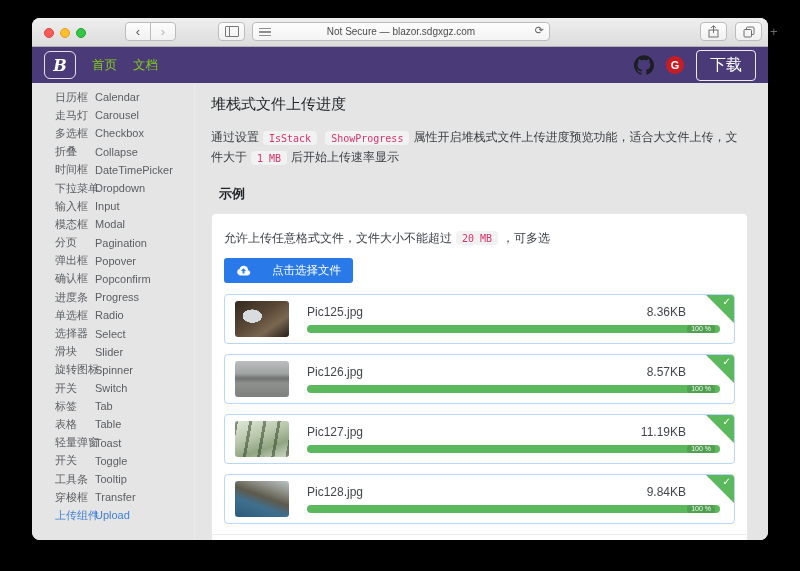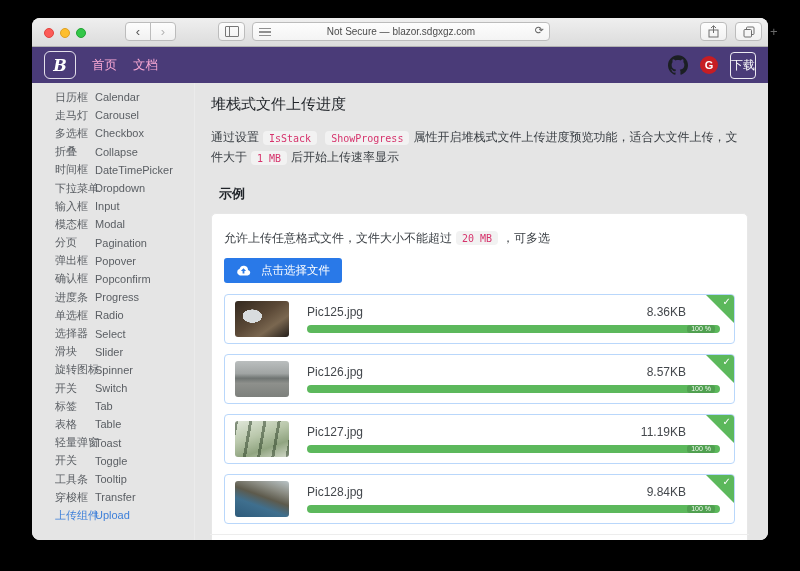--- a/index.html
+++ b/index.html
@@ -35,47 +35,47 @@
   .refresh{position:absolute;right:5px;top:1px;font-size:11px;color:#666;cursor:pointer}
   .btn-share{left:668px;width:27px}
   .btn-tabs{left:703px;width:27px}
   .newtab-plus{position:absolute;left:770px;top:24px;color:#6b6b6b;font-size:13px;cursor:pointer}
 
   
   .navbar{height:36px;background:#4a3b78;display:flex;align-items:center;padding:0 12px;gap:16px}
   .logo{width:30px;height:26px;border:1px solid rgba(255,255,255,.85);border-radius:6px;color:#fff;
         font-family:"DejaVu Serif",serif;font-style:italic;font-weight:bold;font-size:16px;
         display:flex;align-items:center;justify-content:center;cursor:pointer}
-  .nav-link{color:#f9a8d4;font-size:12.5px;text-decoration:none;cursor:pointer}
+  .nav-link{color:#84cc16;font-size:12.5px;text-decoration:none;cursor:pointer}
   .nav-right{margin-left:auto;display:flex;align-items:center;gap:12px}
   .gh-icon{width:20px;height:20px;cursor:pointer;display:flex}
   .gitee-icon{width:18px;height:18px;border-radius:50%;background:#c71d23;color:#fff;font-size:11px;
         font-weight:bold;display:flex;align-items:center;justify-content:center;cursor:pointer}
   .dl-btn{border:1px solid rgba(255,255,255,.9);border-radius:4px;background:transparent;color:#fff;
-        font-size:12px;padding:4px 0;cursor:pointer}
+        font-size:16px;padding:4px 13px;cursor:pointer}
 
   
   .content{display:flex;height:458px;background:#e5e5e5}
   aside{width:163px;box-sizing:border-box;border-right:1px solid #ebebeb;padding-top:5px;overflow:hidden}
   .side-list{list-style:none;margin:0;padding:0}
   .side-item{display:flex;height:18.2px;align-items:center;padding-left:23px;font-size:11px;
              color:#5a5e63;cursor:pointer;white-space:nowrap}
   .side-item .zh{width:40px;flex:none}
   .side-item[data-state="active"] span{color:#3d7fd9}
 
   main{flex:1;padding:12px 20px 0 16px;overflow:hidden}
   .page-title{font-size:15px;font-weight:normal;margin:0 0 13px;color:#1f2328}
   .intro{font-size:12px;color:#3a3f44;margin:0 0 17px;line-height:1.7}
   .chip{font-family:"DejaVu Sans Mono","Liberation Mono",monospace;font-size:10px;color:#d6336c;
         background:#f2f2f2;border-radius:4px;padding:1.5px 6px;margin:10px 4px;white-space:nowrap}
   .section-title{font-size:13px;font-weight:bold;margin:0 8px 10px;color:#1f2328}
 
   .demo-card{border:1px solid #e7e7e7;border-radius:5px;padding:14px 12px 0;background:#fff}
   .hint{font-size:12px;color:#3a3f44;margin:2px 0 11px}
-  .upload-btn{display:inline-flex;align-items:center;gap:10px;background:#2979e8;color:#fff;border:none;
+  .upload-btn{display:inline-flex;align-items:center;gap:21px;background:#2979e8;color:#fff;border:none;
         border-radius:3px;font-size:11.5px;padding:5px 12px;margin:0 0 11px;cursor:pointer}
 
   .file-card{position:relative;border:1px solid #b9d7fb;border-radius:4px;height:50px;margin-bottom:10px;
         overflow:hidden;display:flex;align-items:center;padding:0 10px;background:#fff;box-sizing:border-box}
   .thumb{width:54px;height:36px;border-radius:3px;flex:none;margin-right:18px}
   [data-thumb="laptop-desk"]{background:
         radial-gradient(ellipse 16px 11px at 32% 42%,#d8dcde 60%,transparent 61%),
         linear-gradient(145deg,#33291f 0%,#5a4836 45%,#7a6750 70%,#241f1b 100%)}
   [data-thumb="gray-pier"]{background:
         linear-gradient(180deg,#babebe 0%,#a0a4a3 35%,#6f7472 48%,#8e908c 62%,#7d807c 100%)}

